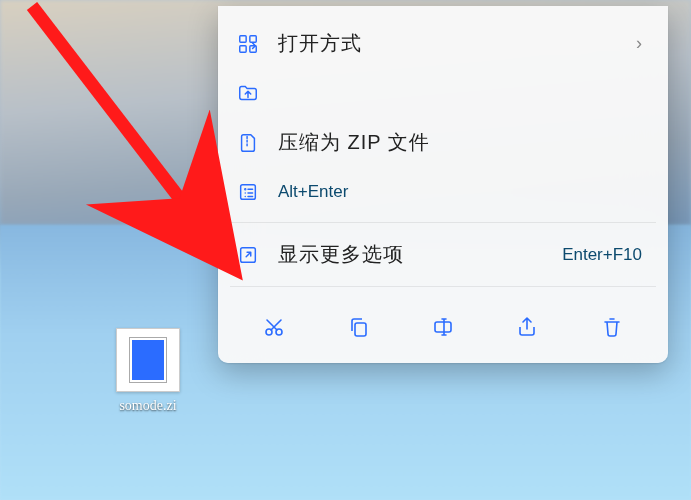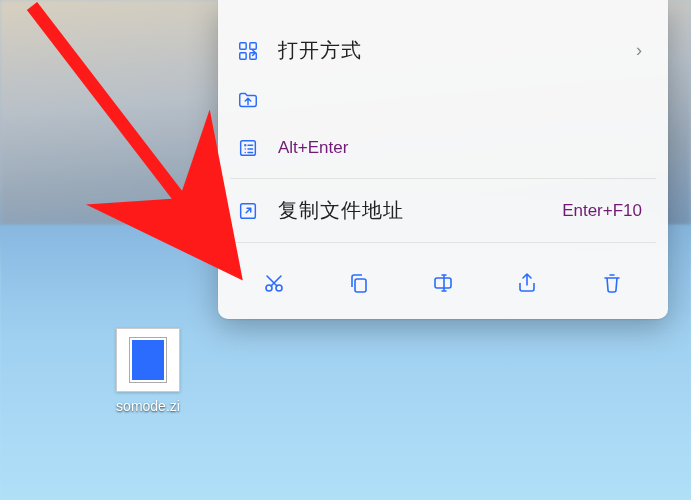--- a/index.html
+++ b/index.html
@@ -53,32 +53,33 @@
       height: 44px;
       background: #2b6cff;
       border: 2px solid #fff;
       box-shadow: 0 0 0 1px #aaa;
     }
     .file-label {
       font-size: 14px;
       color: #fff;
       text-shadow: 0 1px 2px rgba(0,0,0,0.7);
       white-space: nowrap;
+      font-family: Liberation Serif, serif;
     }
     
     .context-menu {
       position: absolute;
       left: 218px;
-      top: 0;
+      top: 6px;
       width: 450px;
       background: rgba(249,249,249,0.96);
       backdrop-filter: blur(20px);
       border-radius: 0 0 10px 10px;
       box-shadow: 0 10px 30px rgba(0,0,0,0.25), 0 1px 2px rgba(0,0,0,0.1);
-      padding: 25px 8px 8px 8px;
+      padding: 12px 8px 8px 8px;
       display: flex;
       flex-direction: column;
     }
     .menu-item {
       display: flex;
       align-items: center;
       padding: 12px 18px 12px 10px;
       border-radius: 6px;
       cursor: pointer;
       gap: 18px;
@@ -93,21 +94,21 @@
     }
     .menu-icon svg { width: 22px; height: 22px; stroke: #2b6cff; stroke-width: 1.6; fill: none; }
     .menu-label {
       flex: 1;
       font-size: 20px;
       color: #222;
       letter-spacing: 1px;
     }
     .menu-shortcut {
       font-size: 17px;
-      color: #701a75;
+      color: #0c4a6e;
     }
     .menu-chevron {
       color: #888;
       font-size: 18px;
     }
     .menu-sep {
       height: 1px;
       background: rgba(0,0,0,0.08);
       margin: 6px 4px;
     }
@@ -168,20 +169,29 @@
 
   <div class="menu-item">
     <span class="menu-icon">
       <svg viewBox="0 0 24 24">
           <path d="M3 7a2 2 0 012-2h4l2 2h8a2 2 0 012 2v8a2 2 0 01-2 2H5a2 2 0 01-2-2V7z"></path>
           <path d="M12 10l3 3m-3-3v7m0-7l-3 3" stroke-linecap="round"></path>
         </svg>
     </span>
   </div>
 
+  <div class="menu-item">
+    <span class="menu-icon">
+      <svg viewBox="0 0 24 24">
+          <path d="M7 3h8l4 4v12a2 2 0 01-2 2H7a2 2 0 01-2-2V5a2 2 0 012-2z"></path>
+          <path d="M11 5v2m0 2v2m0 2v2" stroke-linecap="round"></path>
+        </svg>
+    </span>
+    <span class="menu-label">压缩为 ZIP 文件</span>
+  </div>
 
 
   <div class="menu-item">
     <span class="menu-icon">
       <svg viewBox="0 0 24 24">
           <rect x="4" y="4" width="16" height="16" rx="2"></rect>
           <circle cx="9" cy="9" r="0.5" fill="#2b6cff"></circle>
           <path d="M12 9h5M9 13h0M12 13h5M9 17h0M12 17h5" stroke-linecap="round"></path>
         </svg>
     </span>
@@ -190,21 +200,21 @@
 
   <div class="menu-sep"></div>
 
   <div class="menu-item">
     <span class="menu-icon">
       <svg viewBox="0 0 24 24">
           <rect x="4" y="4" width="16" height="16" rx="2"></rect>
           <path d="M10 14l5-5m0 0h-4m4 0v4" stroke-linecap="round"></path>
         </svg>
     </span>
-    <span class="menu-label">复制文件地址</span>
+    <span class="menu-label">显示更多选项</span>
     <span class="menu-shortcut">Enter+F10</span>
   </div>
 
   <div class="menu-sep"></div>
 
   <div class="action-bar">
     <div class="action-btn">
       <svg viewBox="0 0 24 24">
           <circle cx="7" cy="17" r="3"></circle>
           <circle cx="17" cy="17" r="3"></circle>

